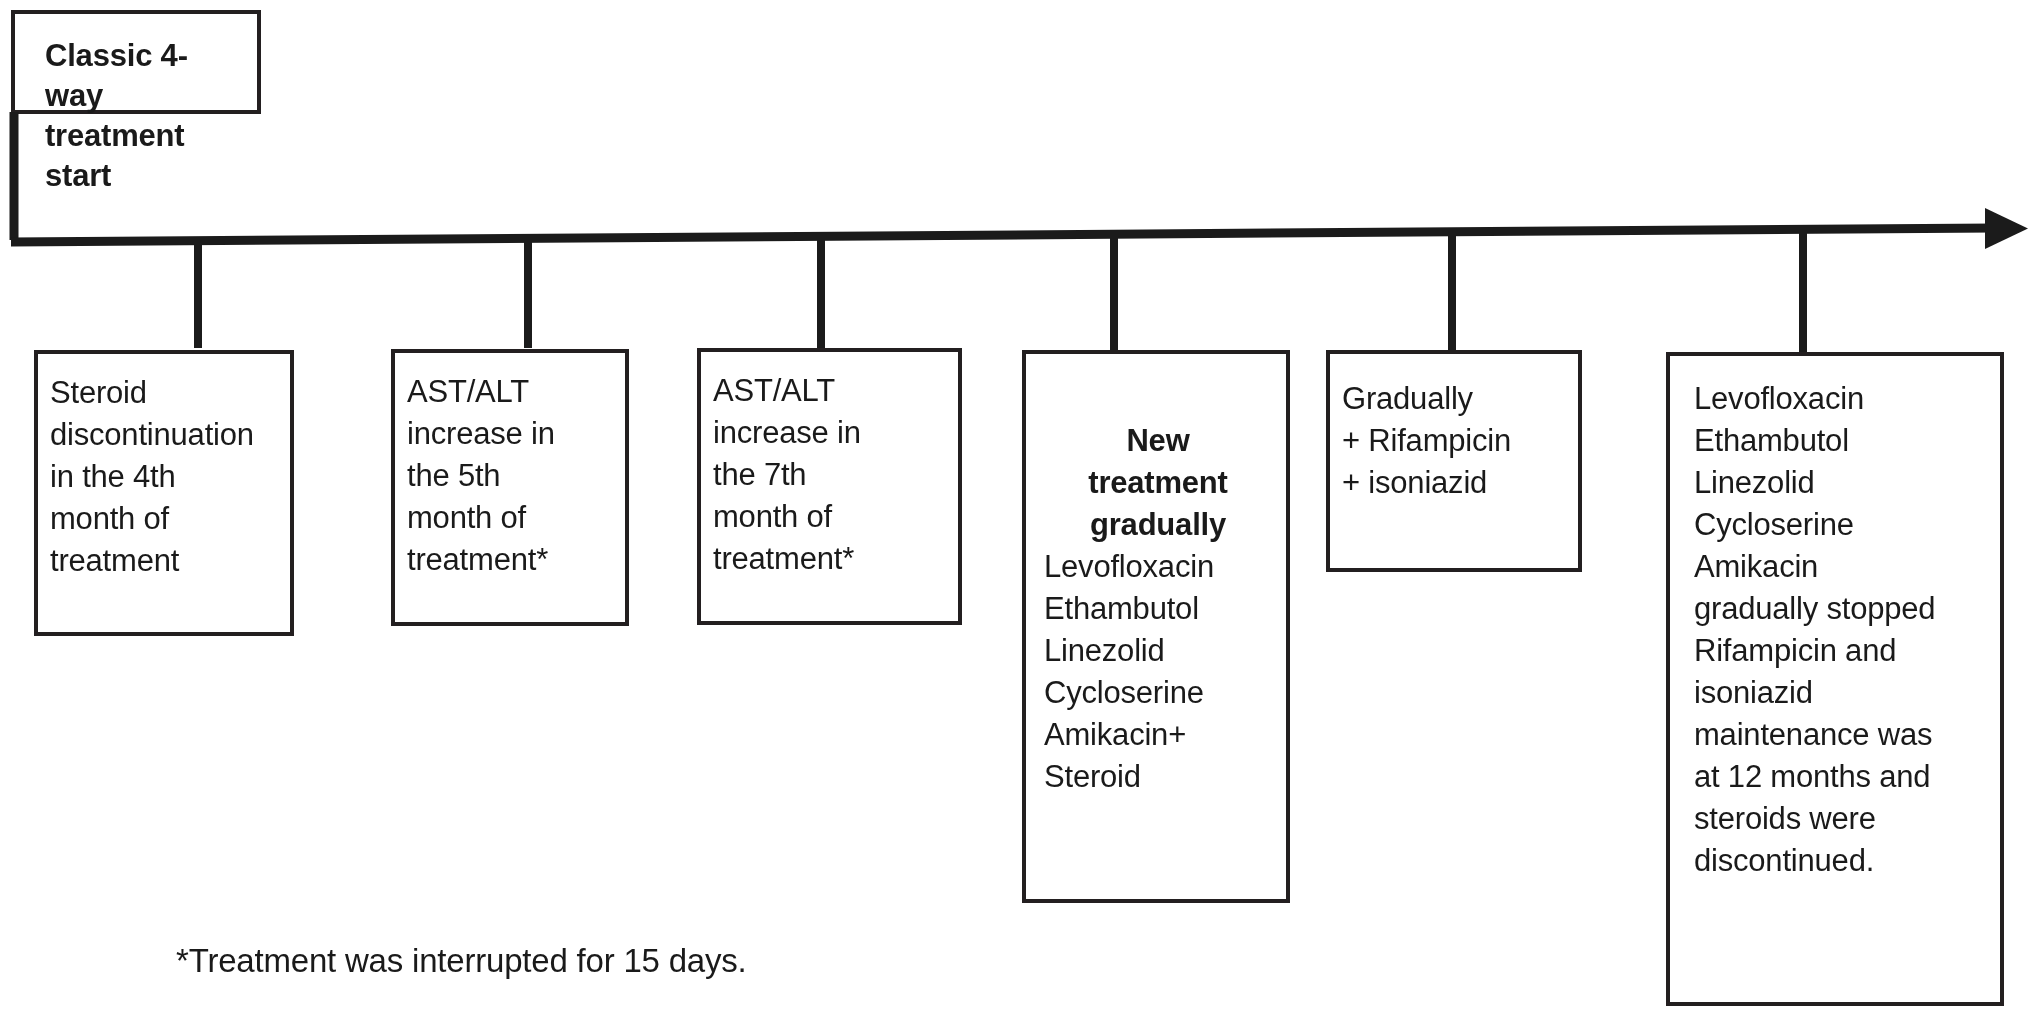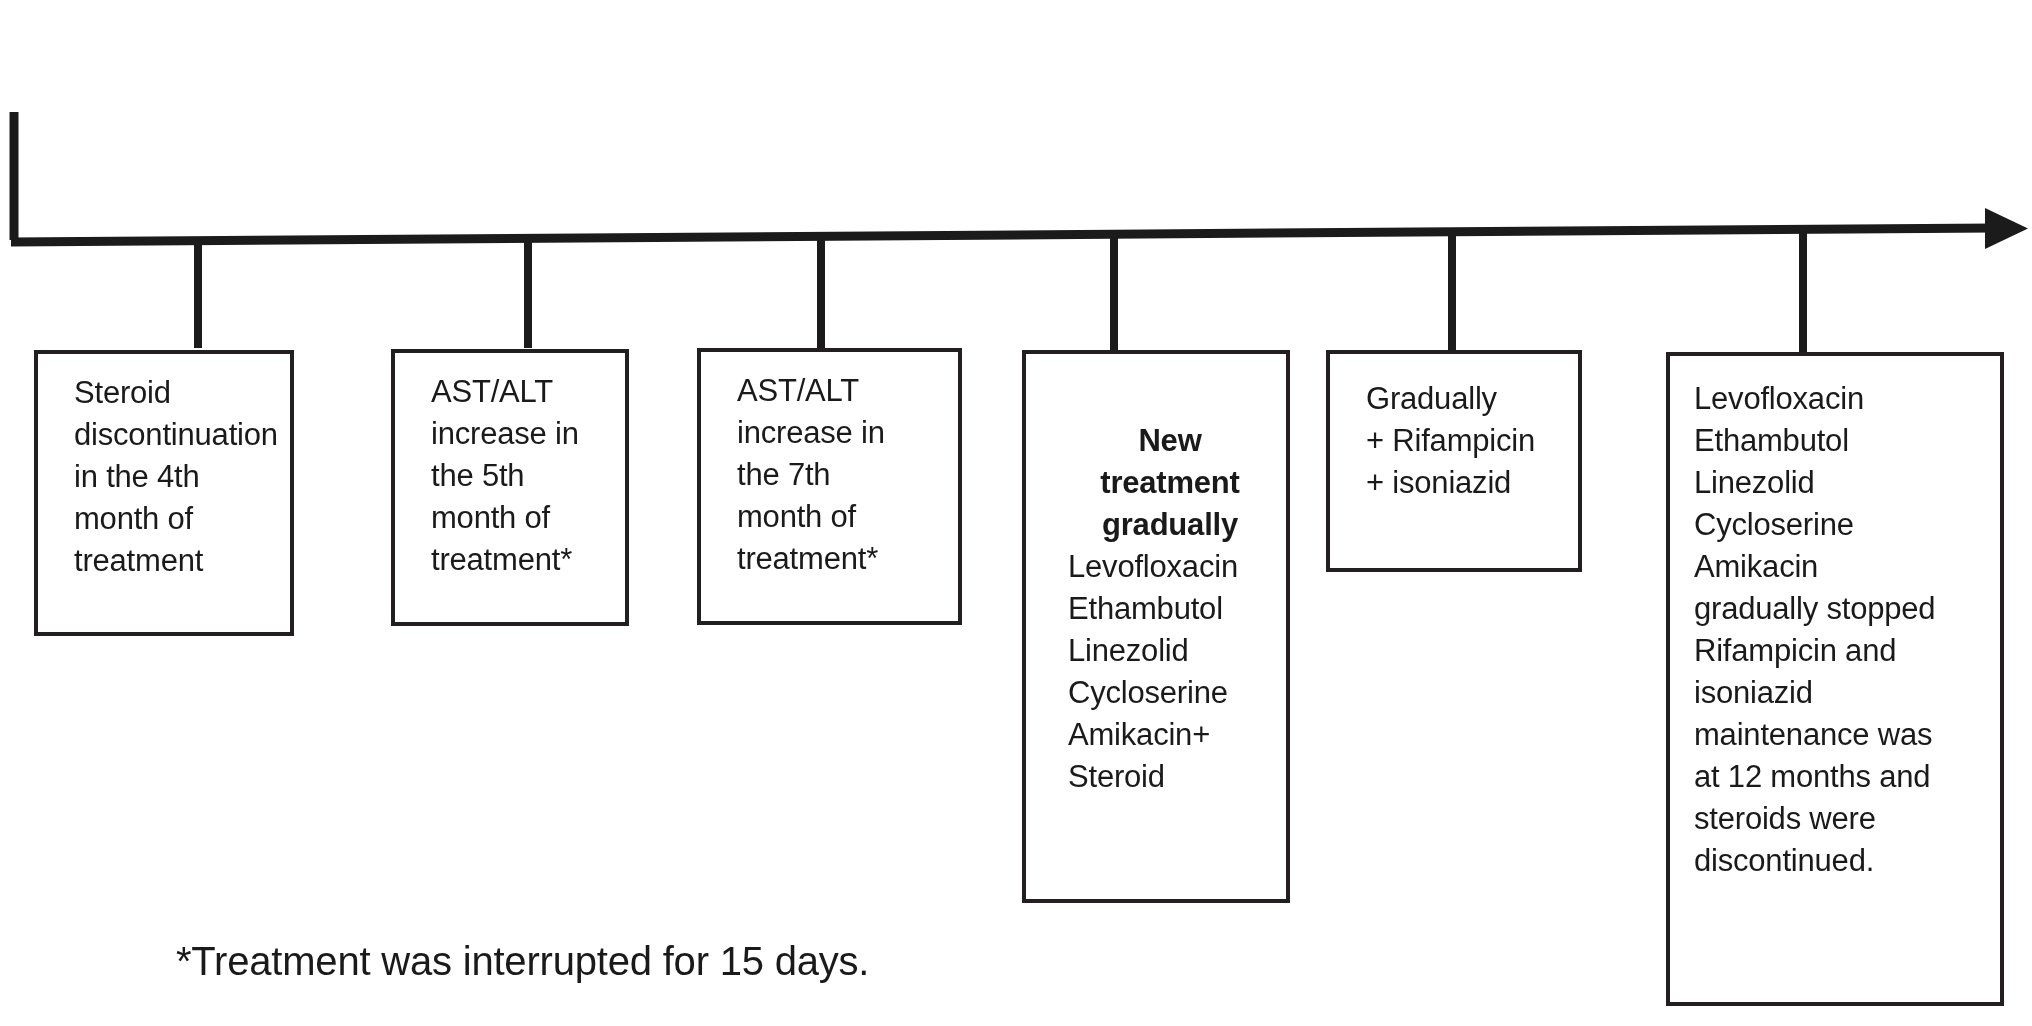--- a/index.html
+++ b/index.html
@@ -19,21 +19,21 @@
 
   
   .node {
     position: absolute;
     box-sizing: border-box;
     border: 4px solid #231f20;
     background: #ffffff;
   }
   .node-text {
     position: absolute;
-    left: 36px;
+    left: 12px;
     right: 14px;
     font-size: 31px;
     line-height: 42px;
     letter-spacing: -0.2px;
     white-space: pre-line;
   }
   .node-text.top { top: 18px; }
   .node-title {
     display: block;
     font-weight: bold;
@@ -51,31 +51,35 @@
     left: 0;
     top: 0;
     width: 2032px;
     height: 1026px;
     pointer-events: none;
   }
 
   
   .footnote {
     position: absolute;
-    font-size: 40px;
+    font-size: 33px;
     line-height: 38px;
     letter-spacing: -0.2px;
     white-space: pre;
   }
 </style>
 </head>
 <body>
 
 <div id="stage">
 
+  <div class="node node-start" style="left:11px; top:10px; width:250px; height:104px;">
+    <div class="node-text">Classic 4-way
+treatment start</div>
+  </div>
 
   <svg class="axis-svg" viewBox="0 0 2032 1026" xmlns="http://www.w3.org/2000/svg">
 
     <path d="M 14 112 L 14 240" stroke="#1b1b1b" stroke-width="9" fill="none"></path>
 
     <path d="M 11 242 L 1995 228" stroke="#1b1b1b" stroke-width="9" fill="none"></path>
 
     <polygon points="1985,208 2028,228.5 1985,249" fill="#1b1b1b"></polygon>
 
     <path d="M 198 240 L 198 348" stroke="#1b1b1b" stroke-width="8" fill="none"></path>

